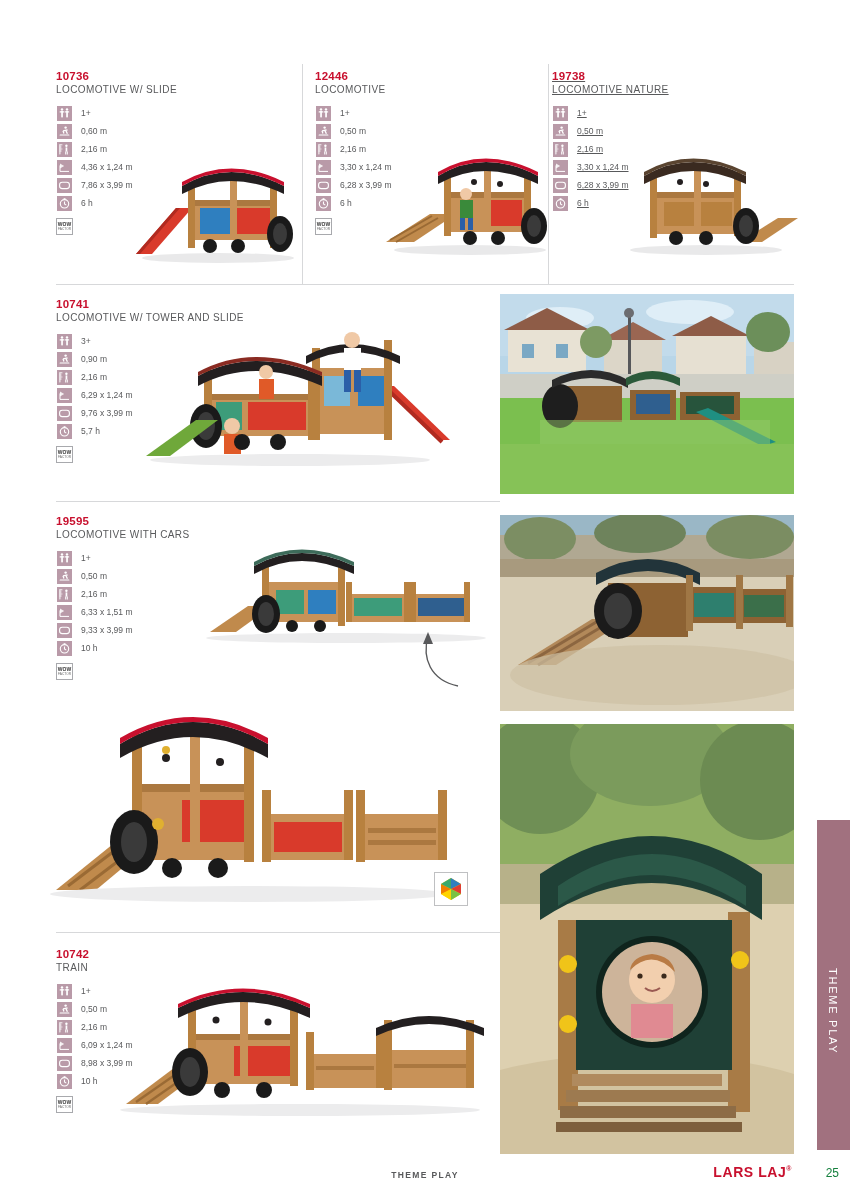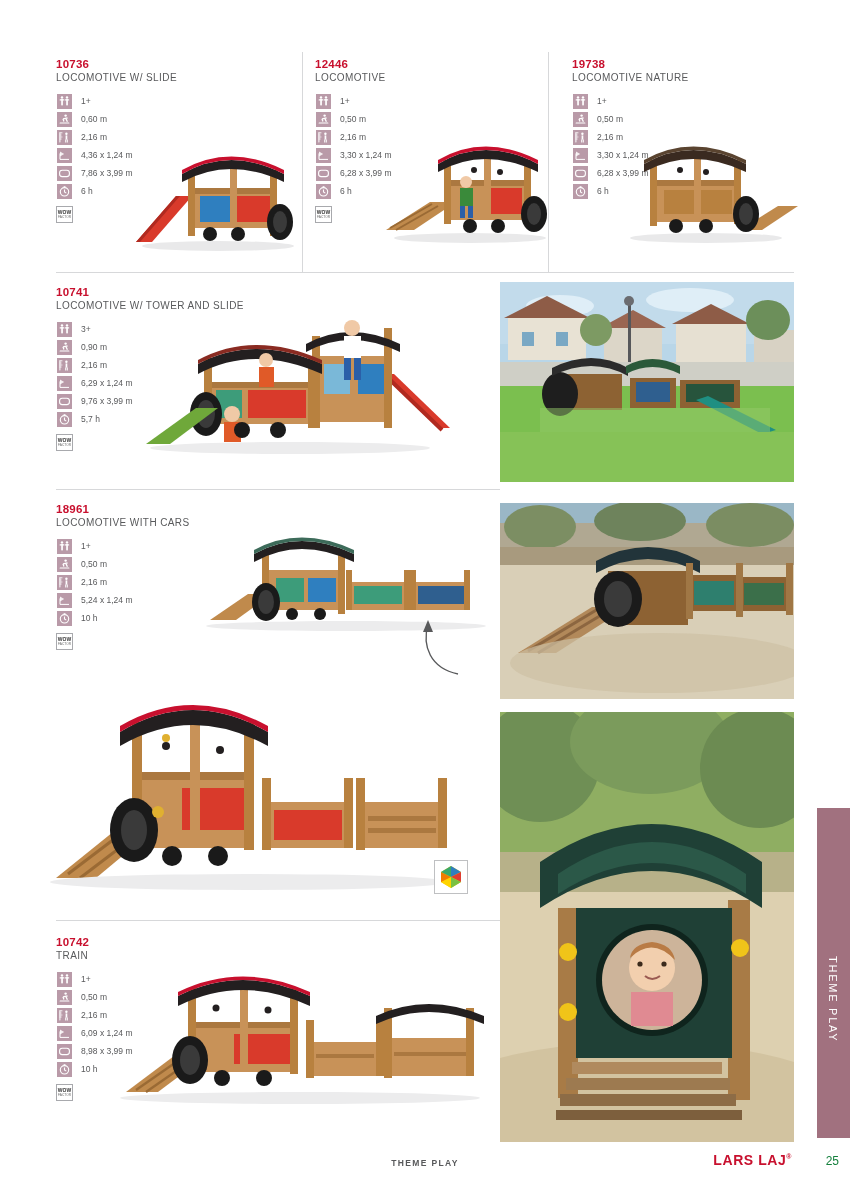--- a/index.html
+++ b/index.html
@@ -5,21 +5,21 @@
   * { box-sizing: border-box; }
   html, body { margin:0; padding:0; }
   body {
     width: 850px; height: 1200px;
     background: #ffffff;
     font-family: "Liberation Sans", sans-serif;
     color: #58595b;
     position: relative;
     overflow: hidden;
   }
-  .page { position:absolute; inset:0; }
+  .page { position:absolute; inset:0;margin-top:12px; }
 
   
   .code {
     color: #c8102e;
     font-size: 11.5px;
     font-weight: bold;
     letter-spacing: .02em;
   }
   .name {
     color: #58595b;
@@ -357,21 +357,21 @@
       <circle cx="130" cy="54" r="3" fill="#231f20"></circle>
 
       <ellipse cx="164" cy="96" rx="13" ry="18" fill="#1a1a1a"></ellipse>
       <ellipse cx="164" cy="96" rx="7" ry="11" fill="#3a3a3a"></ellipse>
       <circle cx="100" cy="108" r="7" fill="#1a1a1a"></circle>
       <circle cx="128" cy="108" r="7" fill="#1a1a1a"></circle>
       <ellipse cx="100" cy="120" rx="76" ry="5" fill="#e9e9ea"></ellipse>
     </svg>
   </div>
 
-  <div class="abs" style="left:572px; top:58px; width:230px;">
+  <div class="abs" style="left:552px; top:58px; width:230px;text-decoration:underline;">
     <div class="code">19738</div>
     <div class="name">LOCOMOTIVE NATURE</div>
     <div class="specs">
       <div class="spec">
         <span class="ico">
           <svg width="13" height="13" viewBox="0 0 13 13">
               <g fill="#fff">
                 <circle cx="4" cy="2.4" r="1.2"></circle>
                 <rect x="3.2" y="3.8" width="1.7" height="6.6" rx=".6"></rect>
                 <rect x="1.6" y="4.2" width="4.8" height="1.2" rx=".5"></rect>
@@ -637,21 +637,21 @@
       <rect x="186" y="102" width="48" height="18" fill="#27543c"></rect>
 
       <path d="M196 118 L262 152 L276 148 L208 114 Z" fill="#1f8f82"></path>
 
       <rect x="40" y="126" width="230" height="26" fill="#95c96a" opacity=".5"></rect>
       <rect x="0" y="150" width="294" height="50" fill="#86c257"></rect>
     </svg>
   </div>
 
   <div class="abs" style="left:56px; top:503px; width:300px;">
-    <div class="code">18961</div>
+    <div class="code">19595</div>
     <div class="name">LOCOMOTIVE WITH CARS</div>
     <div class="specs">
       <div class="spec">
         <span class="ico">
           <svg width="13" height="13" viewBox="0 0 13 13">
               <g fill="#fff">
                 <circle cx="4" cy="2.4" r="1.2"></circle>
                 <rect x="3.2" y="3.8" width="1.7" height="6.6" rx=".6"></rect>
                 <rect x="1.6" y="4.2" width="4.8" height="1.2" rx=".5"></rect>
                 <circle cx="9" cy="2.4" r="1.2"></circle>
@@ -696,21 +696,29 @@
       <div class="spec">
         <span class="ico">
           <svg width="13" height="13" viewBox="0 0 13 13">
               <g fill="none" stroke="#fff" stroke-width="1">
                 <path d="M2 10.4h9"></path>
                 <path d="M2 10.4V4.4"></path>
               </g>
               <path d="M2 2.6 6.2 5 2 7.4z" fill="#fff" opacity=".85"></path>
             </svg>
         </span>
-        <span class="val">5,24 x 1,24 m</span>
+        <span class="val">6,33 x 1,51 m</span>
+      </div>
+      <div class="spec">
+        <span class="ico">
+          <svg width="13" height="13" viewBox="0 0 13 13">
+              <rect x="1.6" y="3.2" width="9.8" height="6.4" rx="2.6" fill="none" stroke="#fff" stroke-width="1.1"></rect>
+            </svg>
+        </span>
+        <span class="val">9,33 x 3,99 m</span>
       </div>
       <div class="spec">
         <span class="ico">
           <svg width="13" height="13" viewBox="0 0 13 13">
               <circle cx="6.5" cy="6.8" r="4.2" fill="none" stroke="#fff" stroke-width="1.1"></circle>
               <path d="M6.5 4.4v2.6l1.8 1.1" stroke="#fff" stroke-width="1.1" fill="none"></path>
               <rect x="5.6" y="1.2" width="1.9" height="1.3" fill="#fff"></rect>
             </svg>
         </span>
         <span class="val">10 h</span>

